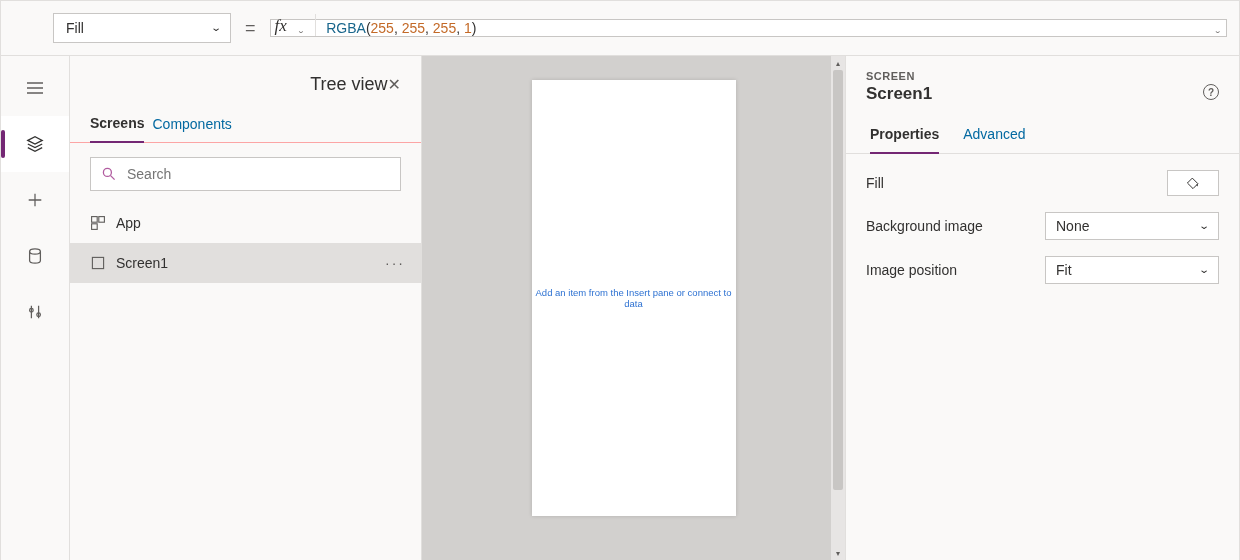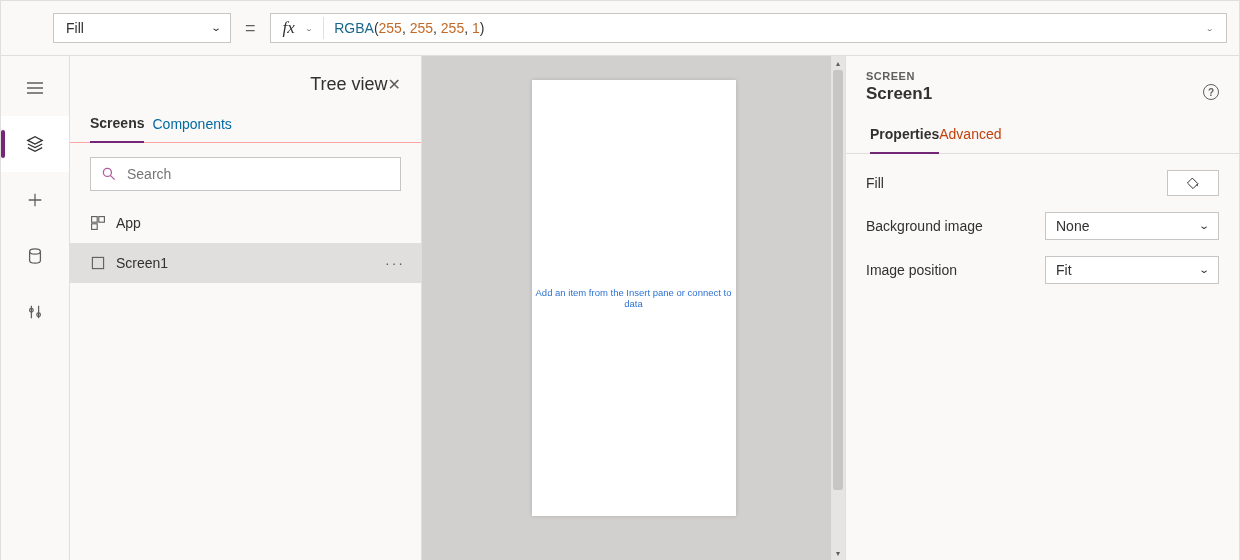--- a/index.html
+++ b/index.html
@@ -2,21 +2,21 @@
 <html><head>
 <meta charset="utf-8">
 <style>
   * { box-sizing: border-box; margin: 0; padding: 0; font-family: "Segoe UI", Arial, sans-serif; }
   body { background: #f3f2f1; width: 1240px; height: 560px; overflow: hidden; position: relative; }
 
   
   .formula-bar { height: 56px; border: 1px solid #e1dfdd; background: #faf9f8; display: flex; align-items: center; padding: 0 12px 0 52px; gap: 10px; }
   .prop-dd { width: 178px; height: 30px; border: 1px solid #c8c6c4; background: #fff; display: flex; align-items: center; justify-content: space-between; padding: 0 8px 0 12px; font-size: 14px; color: #323130; cursor: pointer; }
   .equals { font-size: 18px; color: #605e5c; padding: 0 4px; }
-  .fx-box { flex: 1; height: 30px; border: 1px solid #c8c6c4; background: #fff; display: flex; align-items: center; padding: 0 12px; gap: 10px; }
+  .fx-box { flex: 1; height: 18px; border: 1px solid #c8c6c4; background: #fff; display: flex; align-items: flex-end; padding: 0 4px; gap: 10px; }
   .fx-label { font-style: italic; font-family: "Times New Roman", serif; font-size: 17px; color: #323130; }
   .fx-chevron { font-size: 10px; color: #605e5c; }
   .fx-sep { width: 1px; height: 22px; background: #e1dfdd; }
   .formula-text { font-family: Consolas, monospace; font-size: 14px; }
   .tok-fn { color: #19668c; }
   .tok-par { color: #323130; }
   .tok-num { color: #c36927; }
   .fx-end-chev { margin-left: auto; font-size: 10px; color: #605e5c; cursor: pointer; }
 
   
@@ -56,22 +56,22 @@
   .vscroll { position: absolute; right: 0; top: 0; bottom: 0; width: 14px; background: #e7e5e4; }
   .vscroll .thumb { position: absolute; left: 2px; right: 2px; background: #c8c6c4; border-radius: 2px; }
   .vscroll .arrow { position: absolute; left: 0; right: 0; height: 14px; display:flex; align-items:center; justify-content:center; font-size: 8px; color:#605e5c; }
 
   
   .prop-pane { width: 394px; background: #faf9f8; display: flex; flex-direction: column; border-right: 1px solid #e1dfdd;}
   .prop-head { padding: 14px 20px 6px 20px; position: relative; font-weight: bold; }
   .prop-cat { font-size: 11px; color: #605e5c; letter-spacing: 0.5px; }
   .prop-name { font-size: 17px; color: #323130; margin-top: 2px; }
   .help-icon { position: absolute; right: 20px; top: 28px; width: 16px; height: 16px; border: 1px solid #605e5c; border-radius: 50%; display: flex; align-items: center; justify-content: center; font-size: 10px; color: #605e5c; cursor: pointer; }
-  .prop-tabs { display: flex; padding: 10px 20px 0 24px; border-bottom: 1px solid #e1dfdd; }
-  .prop-tab { padding: 6px 0 10px 0; font-size: 14px; color: #c2410c; cursor: pointer; }
+  .prop-tabs { display: flex; gap: 24px; padding: 10px 20px 0 24px; border-bottom: 1px solid #e1dfdd; }
+  .prop-tab { padding: 6px 0 10px 0; font-size: 14px; color: #0369a1; cursor: pointer; }
   .prop-tab.active { color: #323130; font-weight: 600; border-bottom: 2px solid #742774; margin-bottom: -1px; }
   .prop-body { padding: 16px 20px 0 20px; display: flex; flex-direction: column; gap: 16px; }
   .prop-row { display: flex; align-items: center; justify-content: space-between; }
   .prop-label { font-size: 14px; color: #323130; }
   .prop-fill-btn { width: 52px; height: 26px; border: 1px solid #c8c6c4; background: #fff; display: flex; align-items: center; justify-content: center; cursor: pointer; }
   .prop-fill-btn svg { width: 14px; height: 14px; stroke: #323130; fill: none; stroke-width: 1.4; }
   .prop-select { width: 174px; height: 28px; border: 1px solid #c8c6c4; background: #fff; display: flex; align-items: center; justify-content: space-between; padding: 0 8px 0 10px; font-size: 14px; color: #323130; cursor: pointer; }
 
   .chev { display:inline-block; transform: scaleY(0.7); }
 </style>

